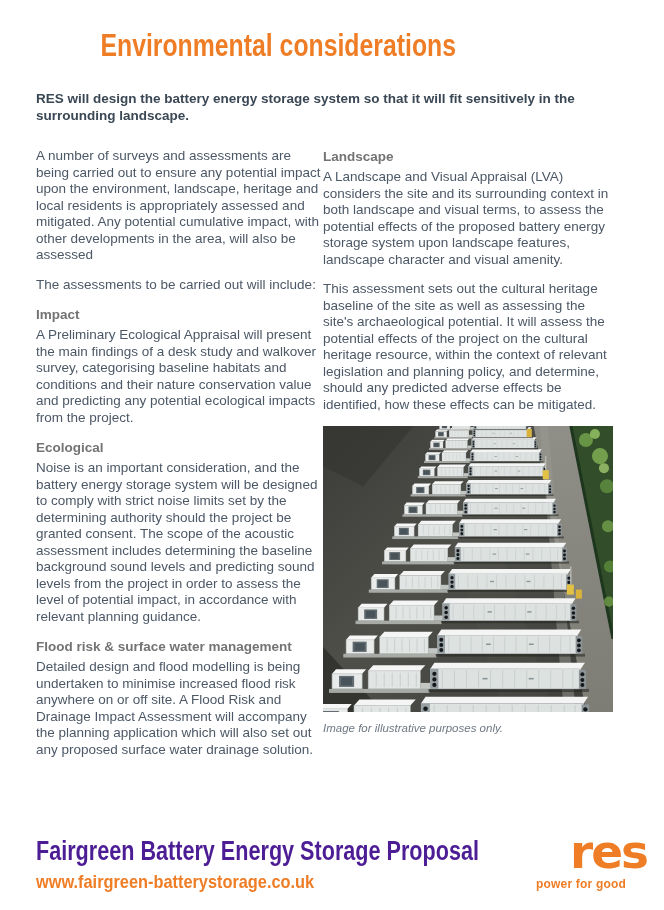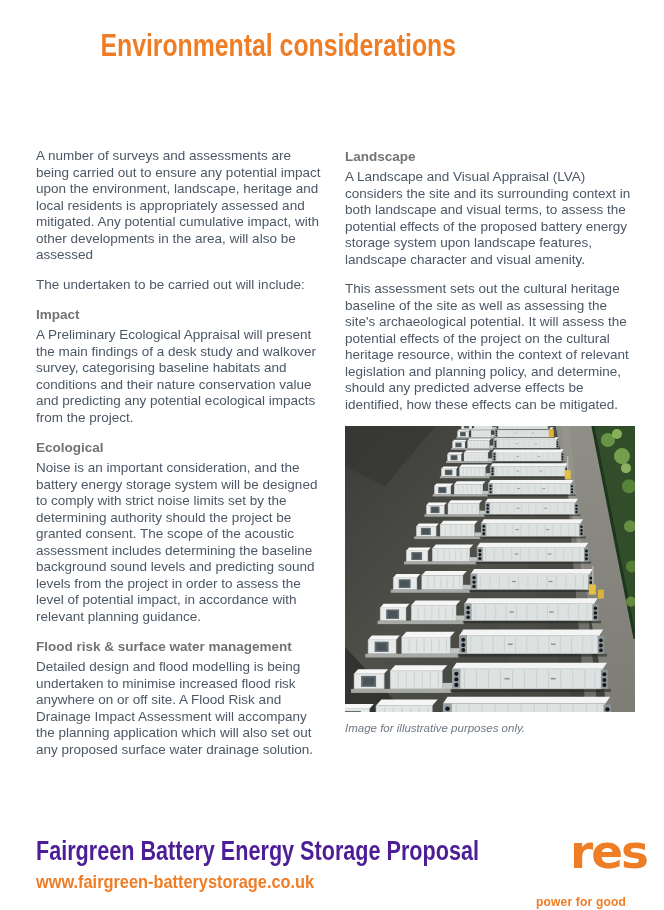--- a/index.html
+++ b/index.html
@@ -19,21 +19,21 @@
     font-size:31px; font-weight:bold; color:#EF7D26; letter-spacing:0px;
   }
 
   .intro {
     position:absolute; top:90px; left:36px; width:548px;
     font-size:13.5px; line-height:17px; font-weight:bold; color:#3A4754;
   }
 
   .columns {
     position:absolute; top:148px; left:36px; width:596px;
-    display:flex; gap:22px;
+    display:flex; 
   }
   .col { width:287px; }
   .body-p { font-size:13.5px; line-height:16.5px; margin:0 0 13px 0; color:#4C5866; }
   .sec-h { font-size:13.5px; line-height:17px; font-weight:bold; color:#737373; margin:0 0 4px 0; }
   .sec { margin-bottom:9px; }
 
   .photo-fig { margin-top:12px; width:242px; }
   .photo-frame { width:290px; height:286px; overflow:hidden; background:#4b4b47; }
   .photo-frame svg { display:block; }
   .photo-caption {
@@ -42,38 +42,39 @@
 
   .footer { position:absolute; left:36px; right:24px; top:836px; height:70px; }
   .footer-title { font-size:27px; font-weight:bold; color:#4c1d95; line-height:30px; }
   .footer-url { font-size:19px; font-weight:bold; color:#EF7D26; line-height:26px; margin-top:3px; }
   .logo-box { position:absolute; right:4px; top:-8px; width:100px; text-align:left; }
   .logo-res {
     font-family:"DejaVu Sans", sans-serif;
     font-size:47px; font-weight:bold; color:#EF7D26; letter-spacing:-2px; line-height:48px;margin-left:34px;
   }
   .logo-tagline {
-    font-size:12px; font-weight:bold; color:#EF7D26; margin-top:19px; letter-spacing:0.2px;
+    font-size:12px; font-weight:bold; color:#EF7D26; margin-top:1px; letter-spacing:0.2px;
   }
 </style>
 </head>
 <body>
 
 <div class="page">
 
   <div class="page-title-wrap">
     <span class="page-title cond">Environmental considerations</span>
   </div>
 
+  <p class="intro">RES will design the battery energy storage system so that it will fit sensitively in the surrounding landscape.</p>
 
   <div class="columns">
 
     <div class="col">
       <p class="body-p">A number of surveys and assessments are being carried out to ensure any potential impact upon the environment, landscape, heritage and local residents is appropriately assessed and mitigated. Any potential cumulative impact, with other developments in the area, will also be assessed</p>
-      <p class="body-p">The undertaken to be carried out will include:</p>
+      <p class="body-p">The assessments to be carried out will include:</p>
 
       <div class="sec">
         <h3 class="sec-h">Impact</h3>
         <p class="body-p">A Preliminary Ecological Appraisal will present the main findings of a desk study and walkover survey, categorising baseline habitats and conditions and their nature conservation value and predicting any potential ecological impacts from the project.</p>
       </div>
 
       <div class="sec">
         <h3 class="sec-h">Ecological</h3>
         <p class="body-p">Noise is an important consideration, and the battery energy storage system will be designed to comply with strict noise limits set by the determining authority should the project be granted consent. The scope of the acoustic assessment includes determining the baseline background sound levels and predicting sound levels from the project in order to assess the level of potential impact, in accordance with relevant planning guidance.</p>
       </div>

